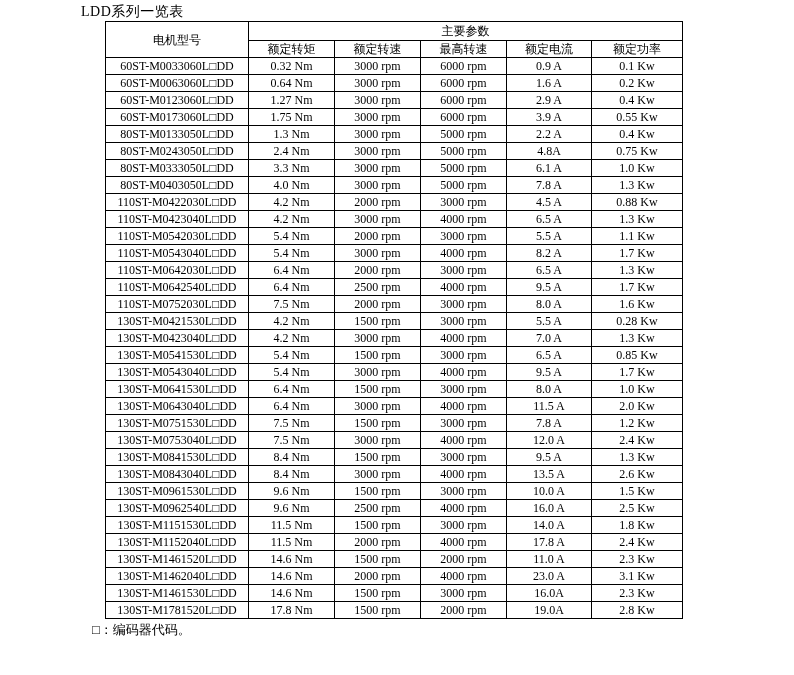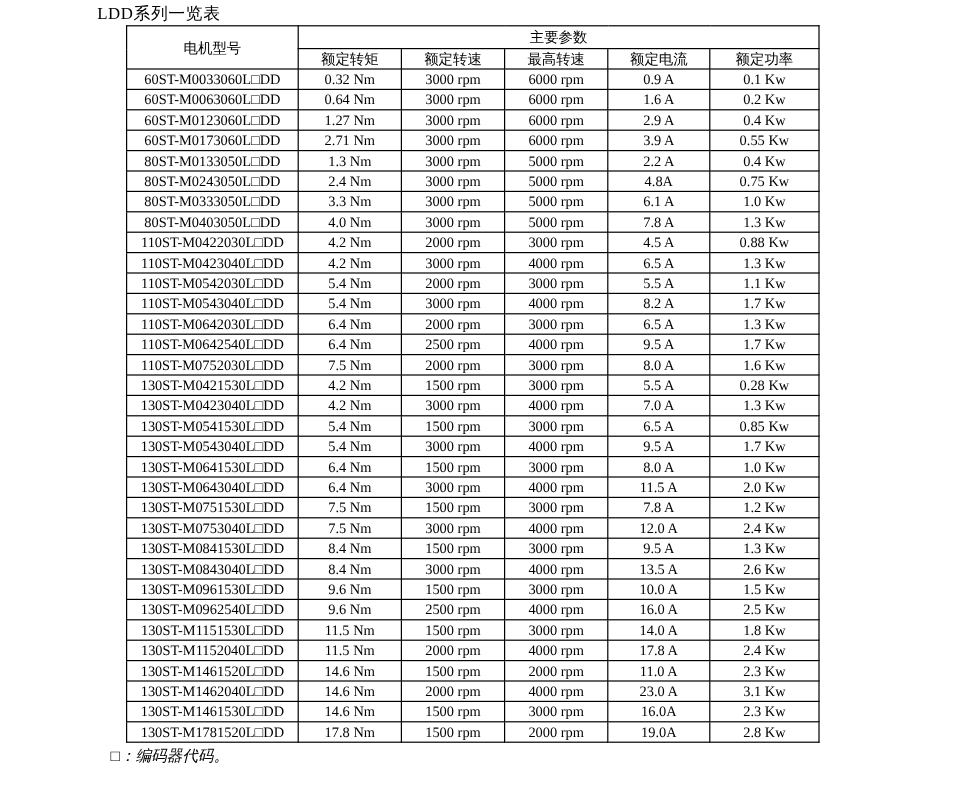--- a/index.html
+++ b/index.html
@@ -49,21 +49,20 @@
   table.spec-table tr.params-group-row th {
     height: 18px;
     line-height: 18px;
   }
   .footnote {
     position: absolute;
     left: 92px;
     top: 621px;
     font-size: 13px;
     white-space: nowrap;
-    font-style: italic;
   }
 </style>
 </head>
 <body>
 
 <div class="doc-title">LDD系列一览表</div>
 
 <table class="spec-table">
   <colgroup>
     <col style="width:143px">
@@ -106,21 +105,21 @@
       <tr>
         <td>60ST-M0123060L□DD</td>
         <td>1.27 Nm</td>
         <td>3000 rpm</td>
         <td>6000 rpm</td>
         <td>2.9 A</td>
         <td>0.4 Kw</td>
       </tr>
       <tr>
         <td>60ST-M0173060L□DD</td>
-        <td>2.71 Nm</td>
+        <td>1.75 Nm</td>
         <td>3000 rpm</td>
         <td>6000 rpm</td>
         <td>3.9 A</td>
         <td>0.55 Kw</td>
       </tr>
       <tr>
         <td>80ST-M0133050L□DD</td>
         <td>1.3 Nm</td>
         <td>3000 rpm</td>
         <td>5000 rpm</td>

